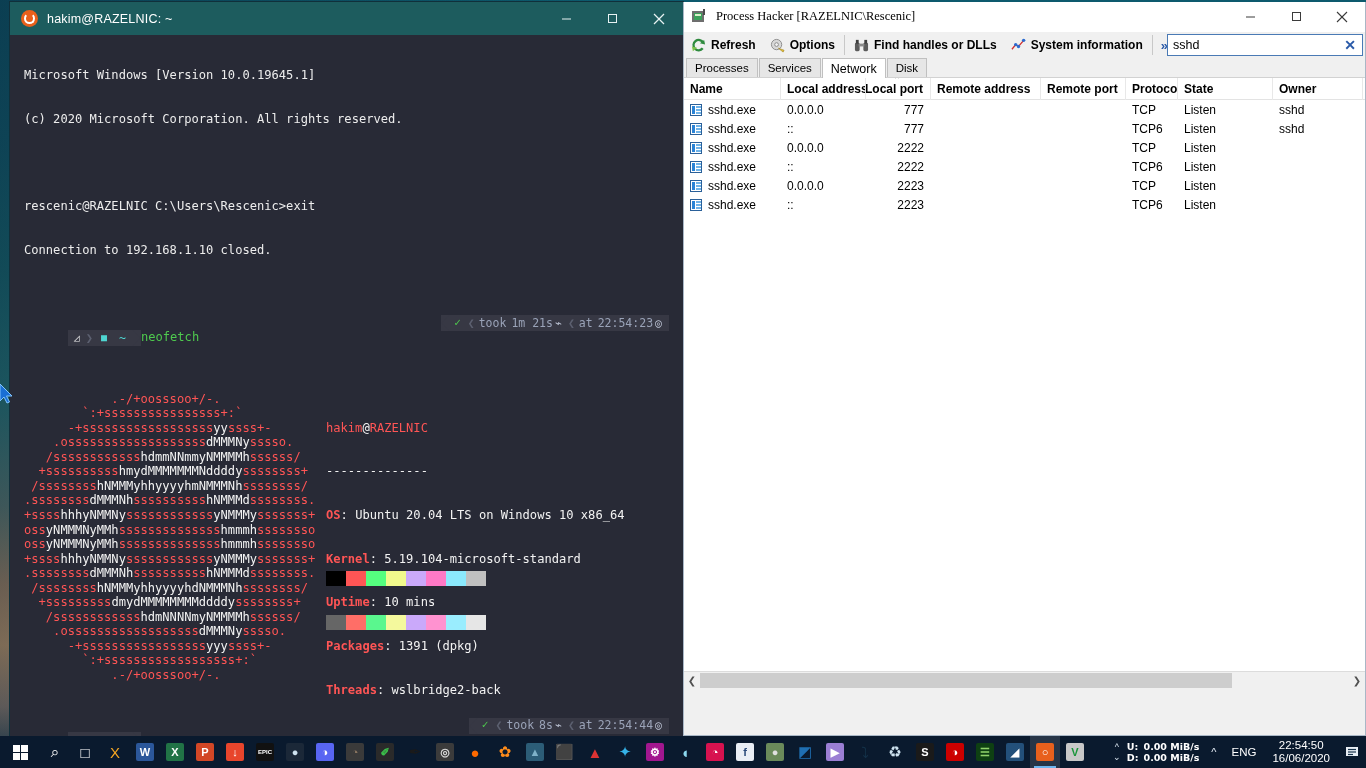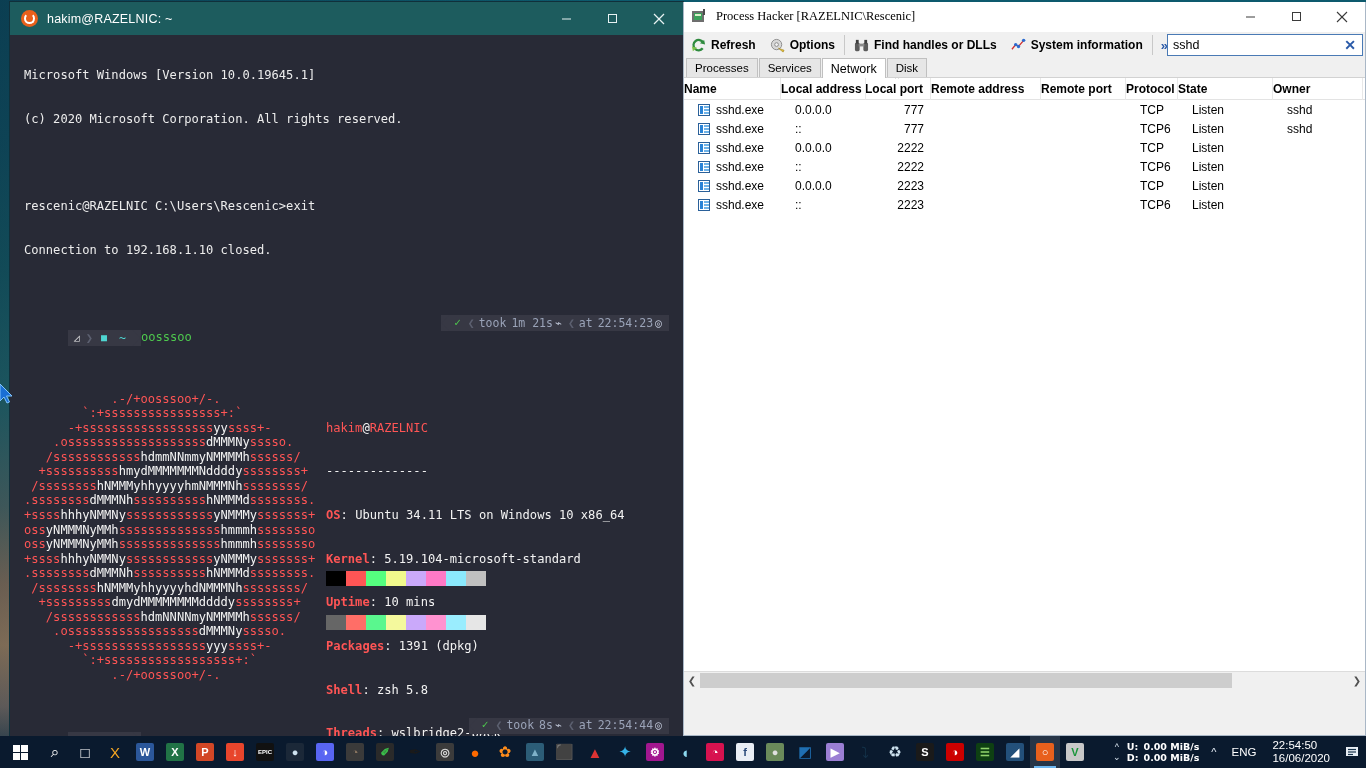--- a/index.html
+++ b/index.html
@@ -168,31 +168,31 @@
     background:#ffffff; padding-top:3px; padding-bottom:3px; margin-bottom:-1px;
     position:relative; z-index:2; font-size:12.5px;
   }
   #ph-list { background:#ffffff; position:relative; height:593px; }
   #ph-head {
     display:flex; height:22px; align-items:center; font-size:12px; font-weight:bold;
     border-bottom:1px solid #e3e3e3; background:#fff;
   }
   #ph-head .hc {
     height:22px; display:flex; align-items:center; border-right:1px solid #e8e8e8;
-    padding-left:0; position:relative; overflow:hidden; white-space:nowrap;
+    padding-left:6px; position:relative; overflow:hidden; white-space:nowrap;
   }
   #ph-head .hc.num { justify-content:flex-end; padding-right:7px; padding-left:0;}
   #ph-head .sortarrow {
     position:absolute; left:50%; top:-4px; margin-left:-5px;
     color:#888; font-size:10px;
   }
   .ph-row {
     display:flex; height:19px; align-items:center; font-size:12px; color:#000;
   }
-  .ph-row .c { height:19px; display:flex; align-items:center; padding-left:14px; white-space:nowrap; overflow:hidden;}
+  .ph-row .c { height:19px; display:flex; align-items:center; padding-left:6px; white-space:nowrap; overflow:hidden;}
   .ph-row .c.num { justify-content:flex-end; padding-right:7px; padding-left:0;}
   .ph-row .nameicon {
     width:12px;height:12px;margin-right:6px;flex:none;
     background:#fff;border:1px solid #2a6099;position:relative;
   }
   .ph-row .nameicon:before{
     content:"";position:absolute;left:1px;top:1px;width:3px;height:8px;background:#2a83d6;
   }
   .ph-row .nameicon:after{
     content:"";position:absolute;left:5px;top:1px;width:5px;height:2px;background:#6fb3e8;
@@ -249,21 +249,21 @@
   }
   #tray .net {
     font-family:"DejaVu Sans",sans-serif; font-size:9.5px; font-weight:bold;
     line-height:11px; padding:0 5px 0 3px; display:flex; gap:5px;
   }
   #tray .net .lbl { color:#ffffff; }
   #tray .net .val { color:#ffffff; }
   #tray .chev { padding:0 7px; font-size:11px; color:#e6eef7;}
   #tray .lang { padding:0 8px; font-size:11.5px;}
   #tray .clock {
-    text-align:left; font-size:11.5px; line-height:13px; padding:0 8px;
+    text-align:center; font-size:11.5px; line-height:13px; padding:0 8px;
   }
   #tray .notif { width:28px;height:32px;display:flex;align-items:center;justify-content:center;}
   
   .winlogo { width:15px;height:15px;display:grid;grid-template-columns:7px 7px;grid-template-rows:7px 7px;gap:1px;}
   .winlogo i { background:#ffffff; display:block;}
 </style>
 </head>
 <body>
 
 <div id="desktop">
@@ -296,46 +296,45 @@
 
   <div id="term-body">
     <div class="cmdline">Microsoft Windows [Version 10.0.19645.1]</div>
     <div class="cmdline">(c) 2020 Microsoft Corporation. All rights reserved.</div>
     <div class="cmdline">&nbsp;</div>
     <div class="cmdline">rescenic@RAZELNIC C:\Users\Rescenic&gt;exit</div>
     <div class="cmdline">Connection to 192.168.1.10 closed.</div>
 
     
     <div class="prompt-row">
-      <span class="pl"><span class="seg ic-shell">◿</span><span class="arr">❯</span><span class="seg ic-folder">■</span><span class="seg tilde">~</span></span><span class="pl"><span class="tailarrow"></span></span><span class="cmd-green">oosssoo</span>
+      <span class="pl"><span class="seg ic-shell">◿</span><span class="arr">❯</span><span class="seg ic-folder">■</span><span class="seg tilde">~</span></span><span class="pl"><span class="tailarrow"></span></span><span class="cmd-green">neofetch</span>
       <span class="pl-right">
         <span class="headarrow"></span>
         <span class="ok">✓</span>
         <span class="sep">❮</span>
         <span class="val">took</span>
         <span class="val" style="padding-left:5px">1m 21s</span>
         <span class="glass">⌁</span>
         <span class="sep">❮</span>
         <span class="val">at</span>
         <span class="val" style="padding-left:5px">22:54:23</span>
         <span class="glass pad">◎</span>
       </span>
     </div>
 
     
     <div id="neofetch" style="height:268px">
       <div id="ascii"><div><span class="o">            .-/+oosssoo+/-.</span></div><div><span class="o">        `:+ssssssssssssssss+:`</span></div><div><span class="o">      -+ssssssssssssssssss</span><span class="w">yy</span><span class="o">ssss+-</span></div><div><span class="o">    .osssssssssssssssssss</span><span class="w">dMMMNy</span><span class="o">sssso.</span></div><div><span class="o">   /ssssssssssss</span><span class="w">hdmmNNmmyNMMMMh</span><span class="o">ssssss/</span></div><div><span class="o">  +ssssssssss</span><span class="w">hmydMMMMMMMNddddy</span><span class="o">ssssssss+</span></div><div><span class="o"> /ssssssss</span><span class="w">hNMMMyhhyyyyhmNMMMNh</span><span class="o">ssssssss/</span></div><div><span class="o">.ssssssss</span><span class="w">dMMMNh</span><span class="o">ssssssssss</span><span class="w">hNMMMd</span><span class="o">ssssssss.</span></div><div><span class="o">+ssss</span><span class="w">hhhyNMMNy</span><span class="o">ssssssssssss</span><span class="w">yNMMMy</span><span class="o">sssssss+</span></div><div><span class="o">oss</span><span class="w">yNMMMNyMMh</span><span class="o">ssssssssssssss</span><span class="w">hmmmh</span><span class="o">ssssssso</span></div><div><span class="o">oss</span><span class="w">yNMMMNyMMh</span><span class="o">ssssssssssssss</span><span class="w">hmmmh</span><span class="o">ssssssso</span></div><div><span class="o">+ssss</span><span class="w">hhhyNMMNy</span><span class="o">ssssssssssss</span><span class="w">yNMMMy</span><span class="o">sssssss+</span></div><div><span class="o">.ssssssss</span><span class="w">dMMMNh</span><span class="o">ssssssssss</span><span class="w">hNMMMd</span><span class="o">ssssssss.</span></div><div><span class="o"> /ssssssss</span><span class="w">hNMMMyhhyyyyhdNMMMNh</span><span class="o">ssssssss/</span></div><div><span class="o">  +sssssssss</span><span class="w">dmydMMMMMMMMddddy</span><span class="o">ssssssss+</span></div><div><span class="o">   /ssssssssssss</span><span class="w">hdmNNNNmyNMMMMh</span><span class="o">ssssss/</span></div><div><span class="o">    .ossssssssssssssssss</span><span class="w">dMMMNy</span><span class="o">sssso.</span></div><div><span class="o">      -+sssssssssssssssss</span><span class="w">yyy</span><span class="o">ssss+-</span></div><div><span class="o">        `:+ssssssssssssssssss+:`</span></div><div><span class="o">            .-/+oosssoo+/-.</span></div></div>
       <div id="info">
         <div><span class="user">hakim</span><span class="at">@</span><span class="host">RAZELNIC</span></div>
         <div class="rule">--------------</div>
-        <div><span class="key">OS</span><span class="val">: </span><span class="val">Ubuntu 34.11 LTS on Windows 10 x86_64</span></div>
+        <div><span class="key">OS</span><span class="val">: </span><span class="val">Ubuntu 20.04 LTS on Windows 10 x86_64</span></div>
         <div><span class="key">Kernel</span><span class="val">: </span><span class="val">5.19.104-microsoft-standard</span></div>
         <div><span class="key">Uptime</span><span class="val">: </span><span class="val">10 mins</span></div>
         <div><span class="key">Packages</span><span class="val">: </span><span class="val">1391 (dpkg)</span></div>
-        <div><span class="key">Shell</span><span class="val">: </span><span class="val">zsh 5.8</span></div>
         <div><span class="key">Threads</span><span class="val">: </span><span class="val">wslbridge2-back</span></div>
         
         
       </div>
       <div id="palette">
         <div class="prow"><div class="sw" style="background: rgb(0, 0, 0);"></div><div class="sw" style="background: rgb(255, 85, 85);"></div><div class="sw" style="background: rgb(85, 255, 127);"></div><div class="sw" style="background: rgb(241, 250, 140);"></div><div class="sw" style="background: rgb(202, 169, 250);"></div><div class="sw" style="background: rgb(255, 121, 198);"></div><div class="sw" style="background: rgb(139, 233, 253);"></div><div class="sw" style="background: rgb(192, 192, 192);"></div></div>
         <div class="prow"><div class="sw" style="background: rgb(102, 102, 102);"></div><div class="sw" style="background: rgb(255, 110, 103);"></div><div class="sw" style="background: rgb(90, 247, 142);"></div><div class="sw" style="background: rgb(244, 249, 157);"></div><div class="sw" style="background: rgb(202, 169, 250);"></div><div class="sw" style="background: rgb(255, 146, 208);"></div><div class="sw" style="background: rgb(154, 237, 254);"></div><div class="sw" style="background: rgb(230, 230, 230);"></div></div>
       </div>
     </div>
 

